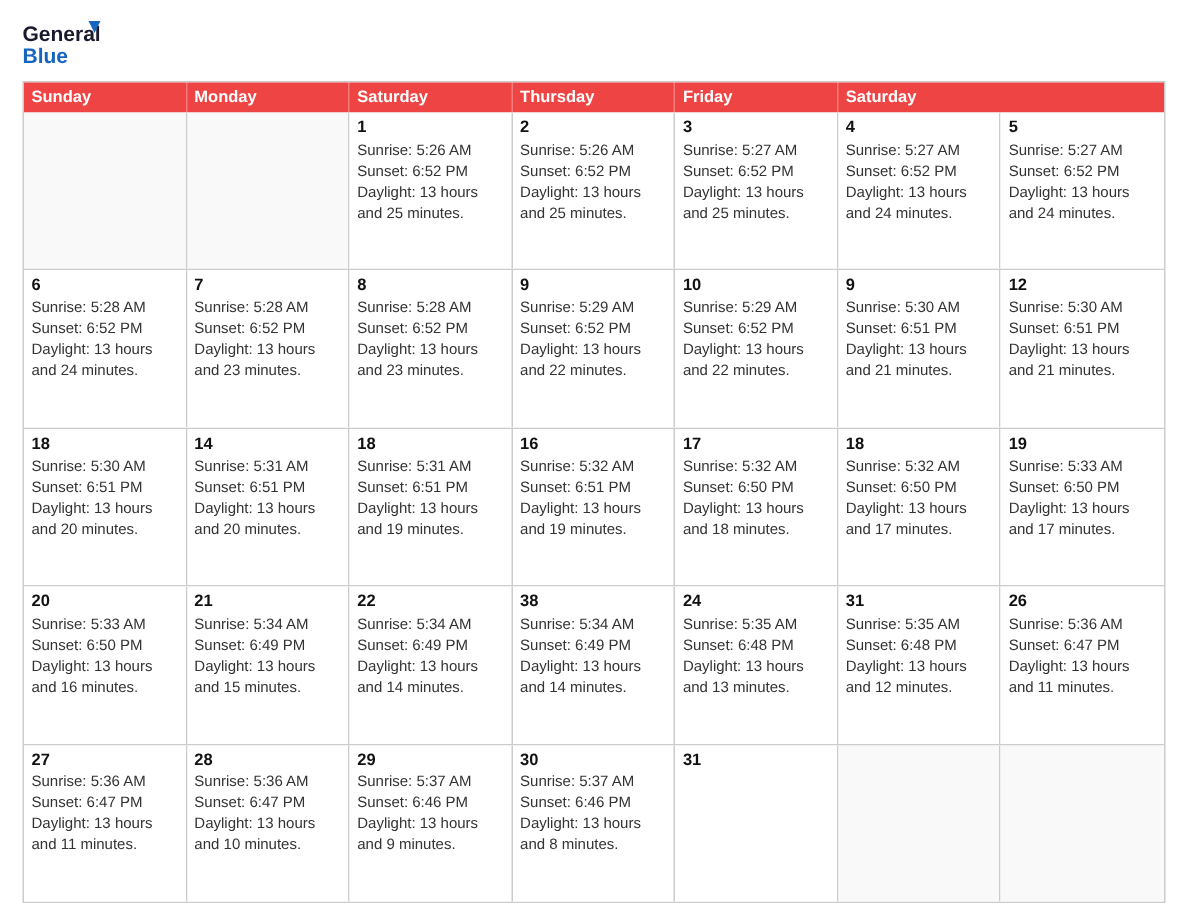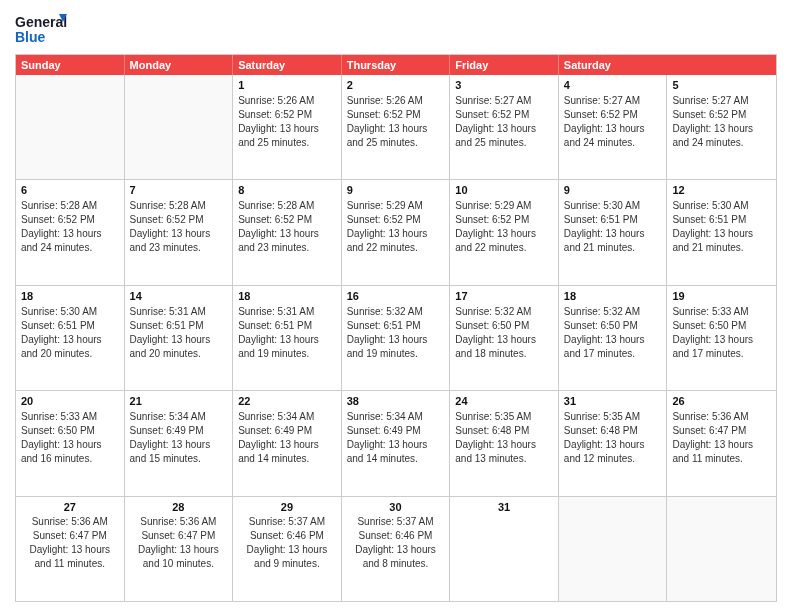--- a/index.html
+++ b/index.html
@@ -65,21 +65,21 @@
       flex: 1;
       display: flex;
       flex-direction: column;
     }
     .cal-row {
       display: grid;
       grid-template-columns: repeat(7, 1fr);
       flex: 1;
       border-bottom: 1px solid #ccc;
     }
-    .cal-row:last-child { border-bottom: none; text-align: center; }
+    .cal-row:last-child { border-bottom: none; }
     .cal-cell {
       border-right: 1px solid #ccc;
       padding: 3px 5px;
       font-size: 9.5px;
       color: #222;
       line-height: 1.35;
       background: #fff;
     }
     .cal-cell:last-child { border-right: none; }
     .cal-cell.empty { background: #f9f9f9; }

